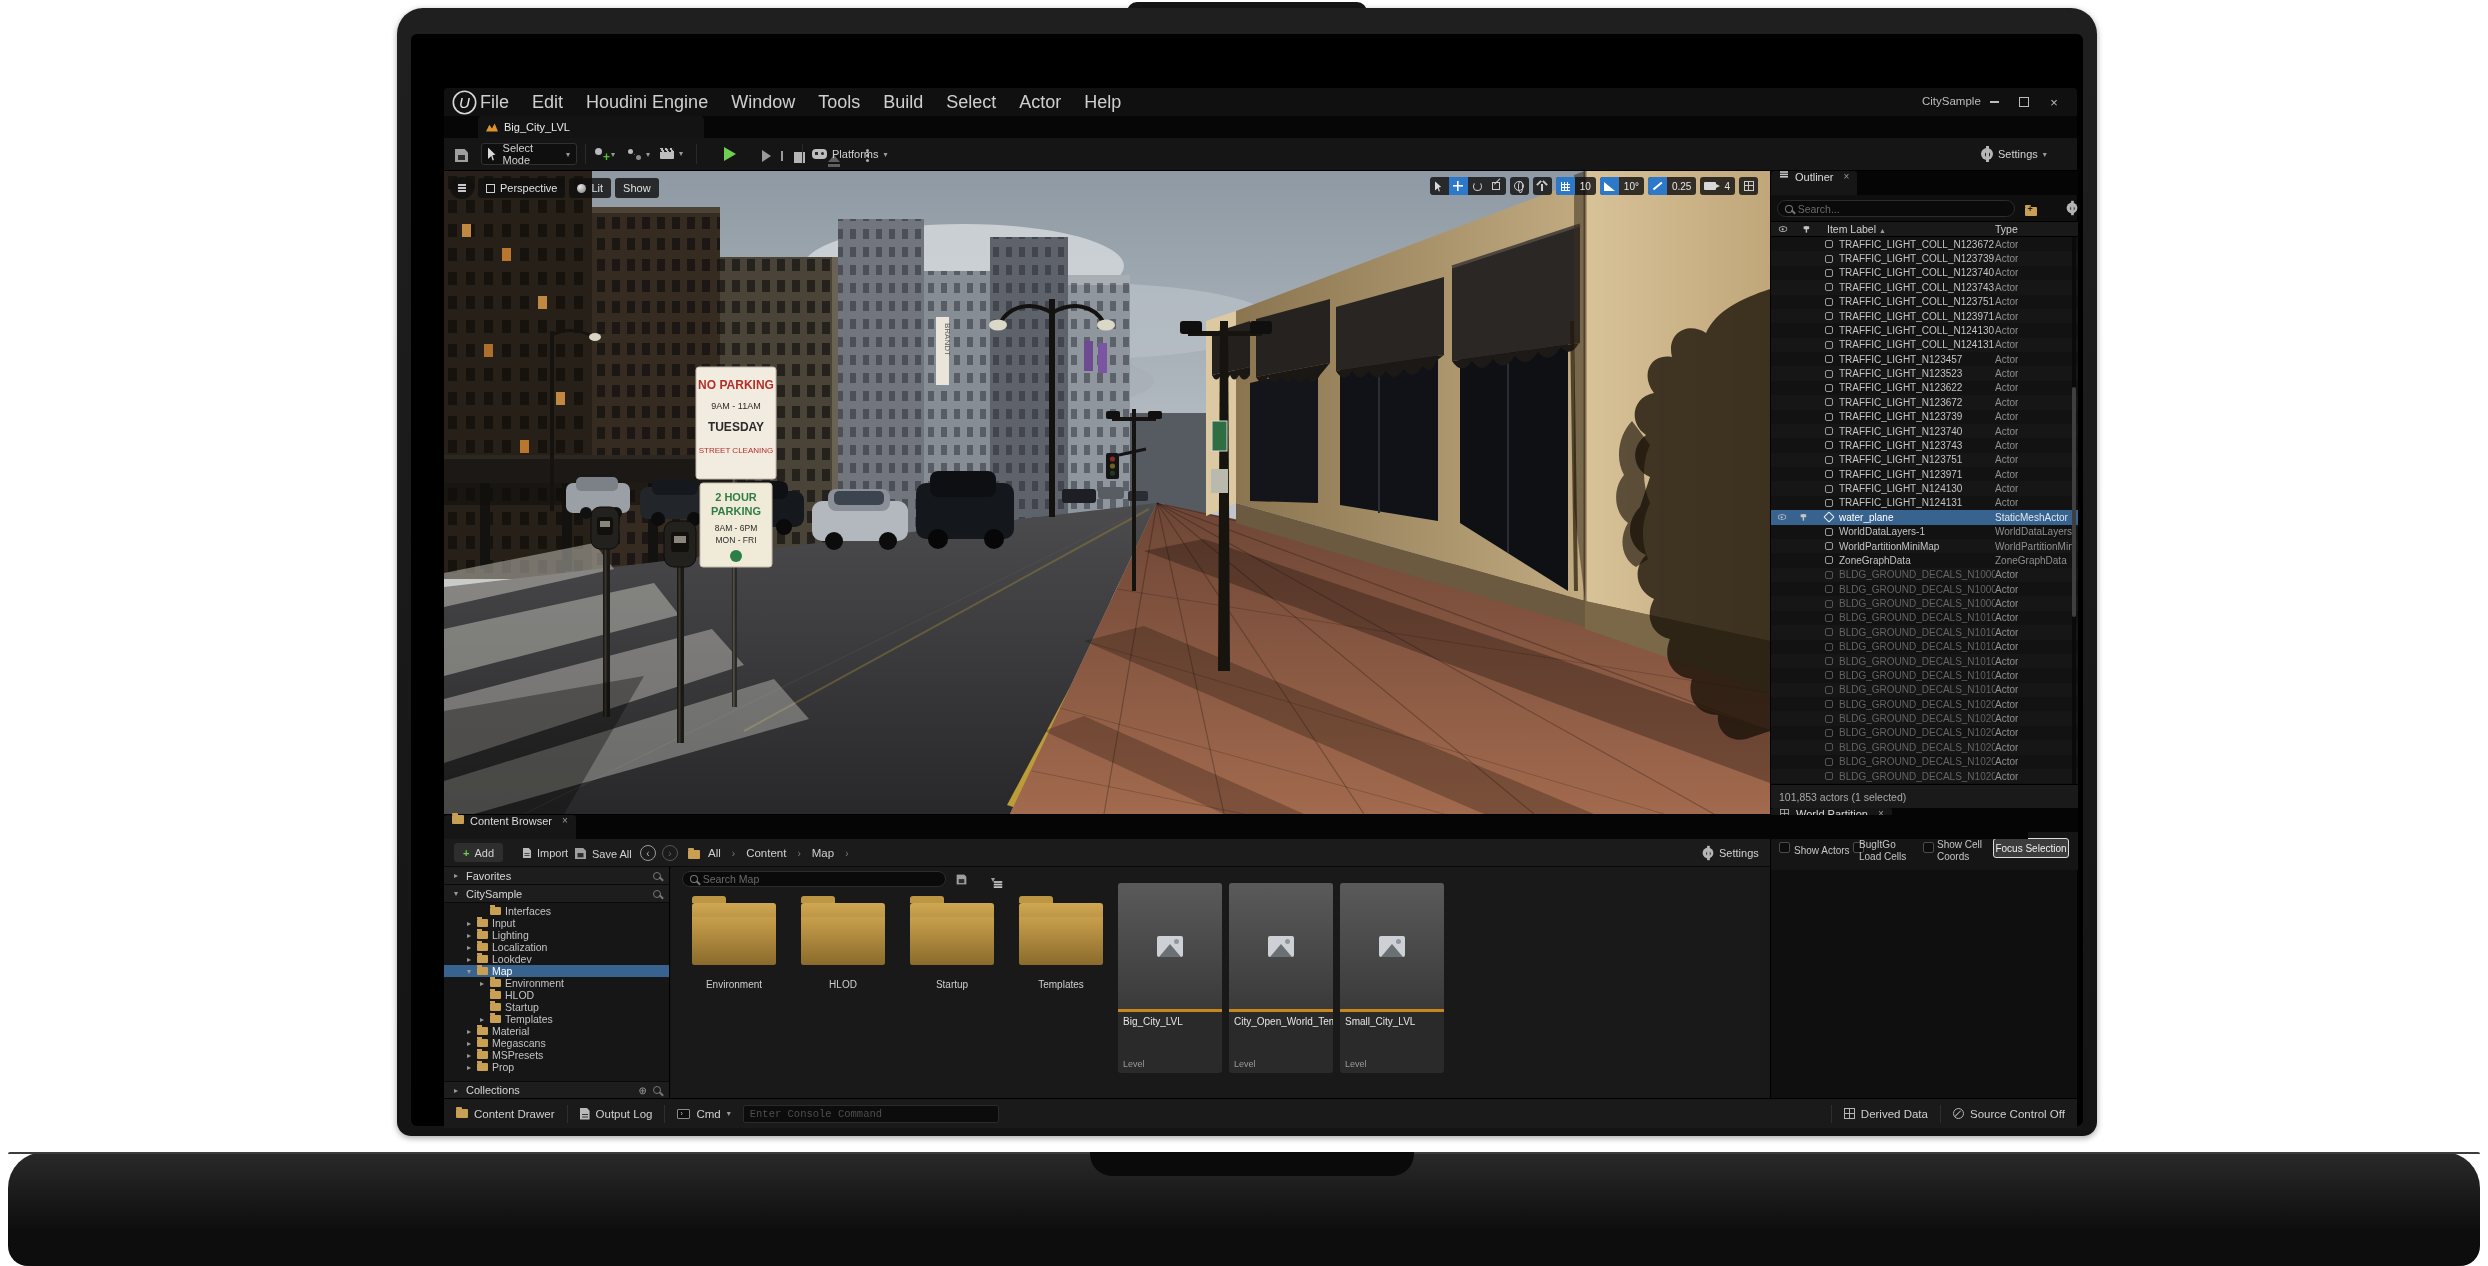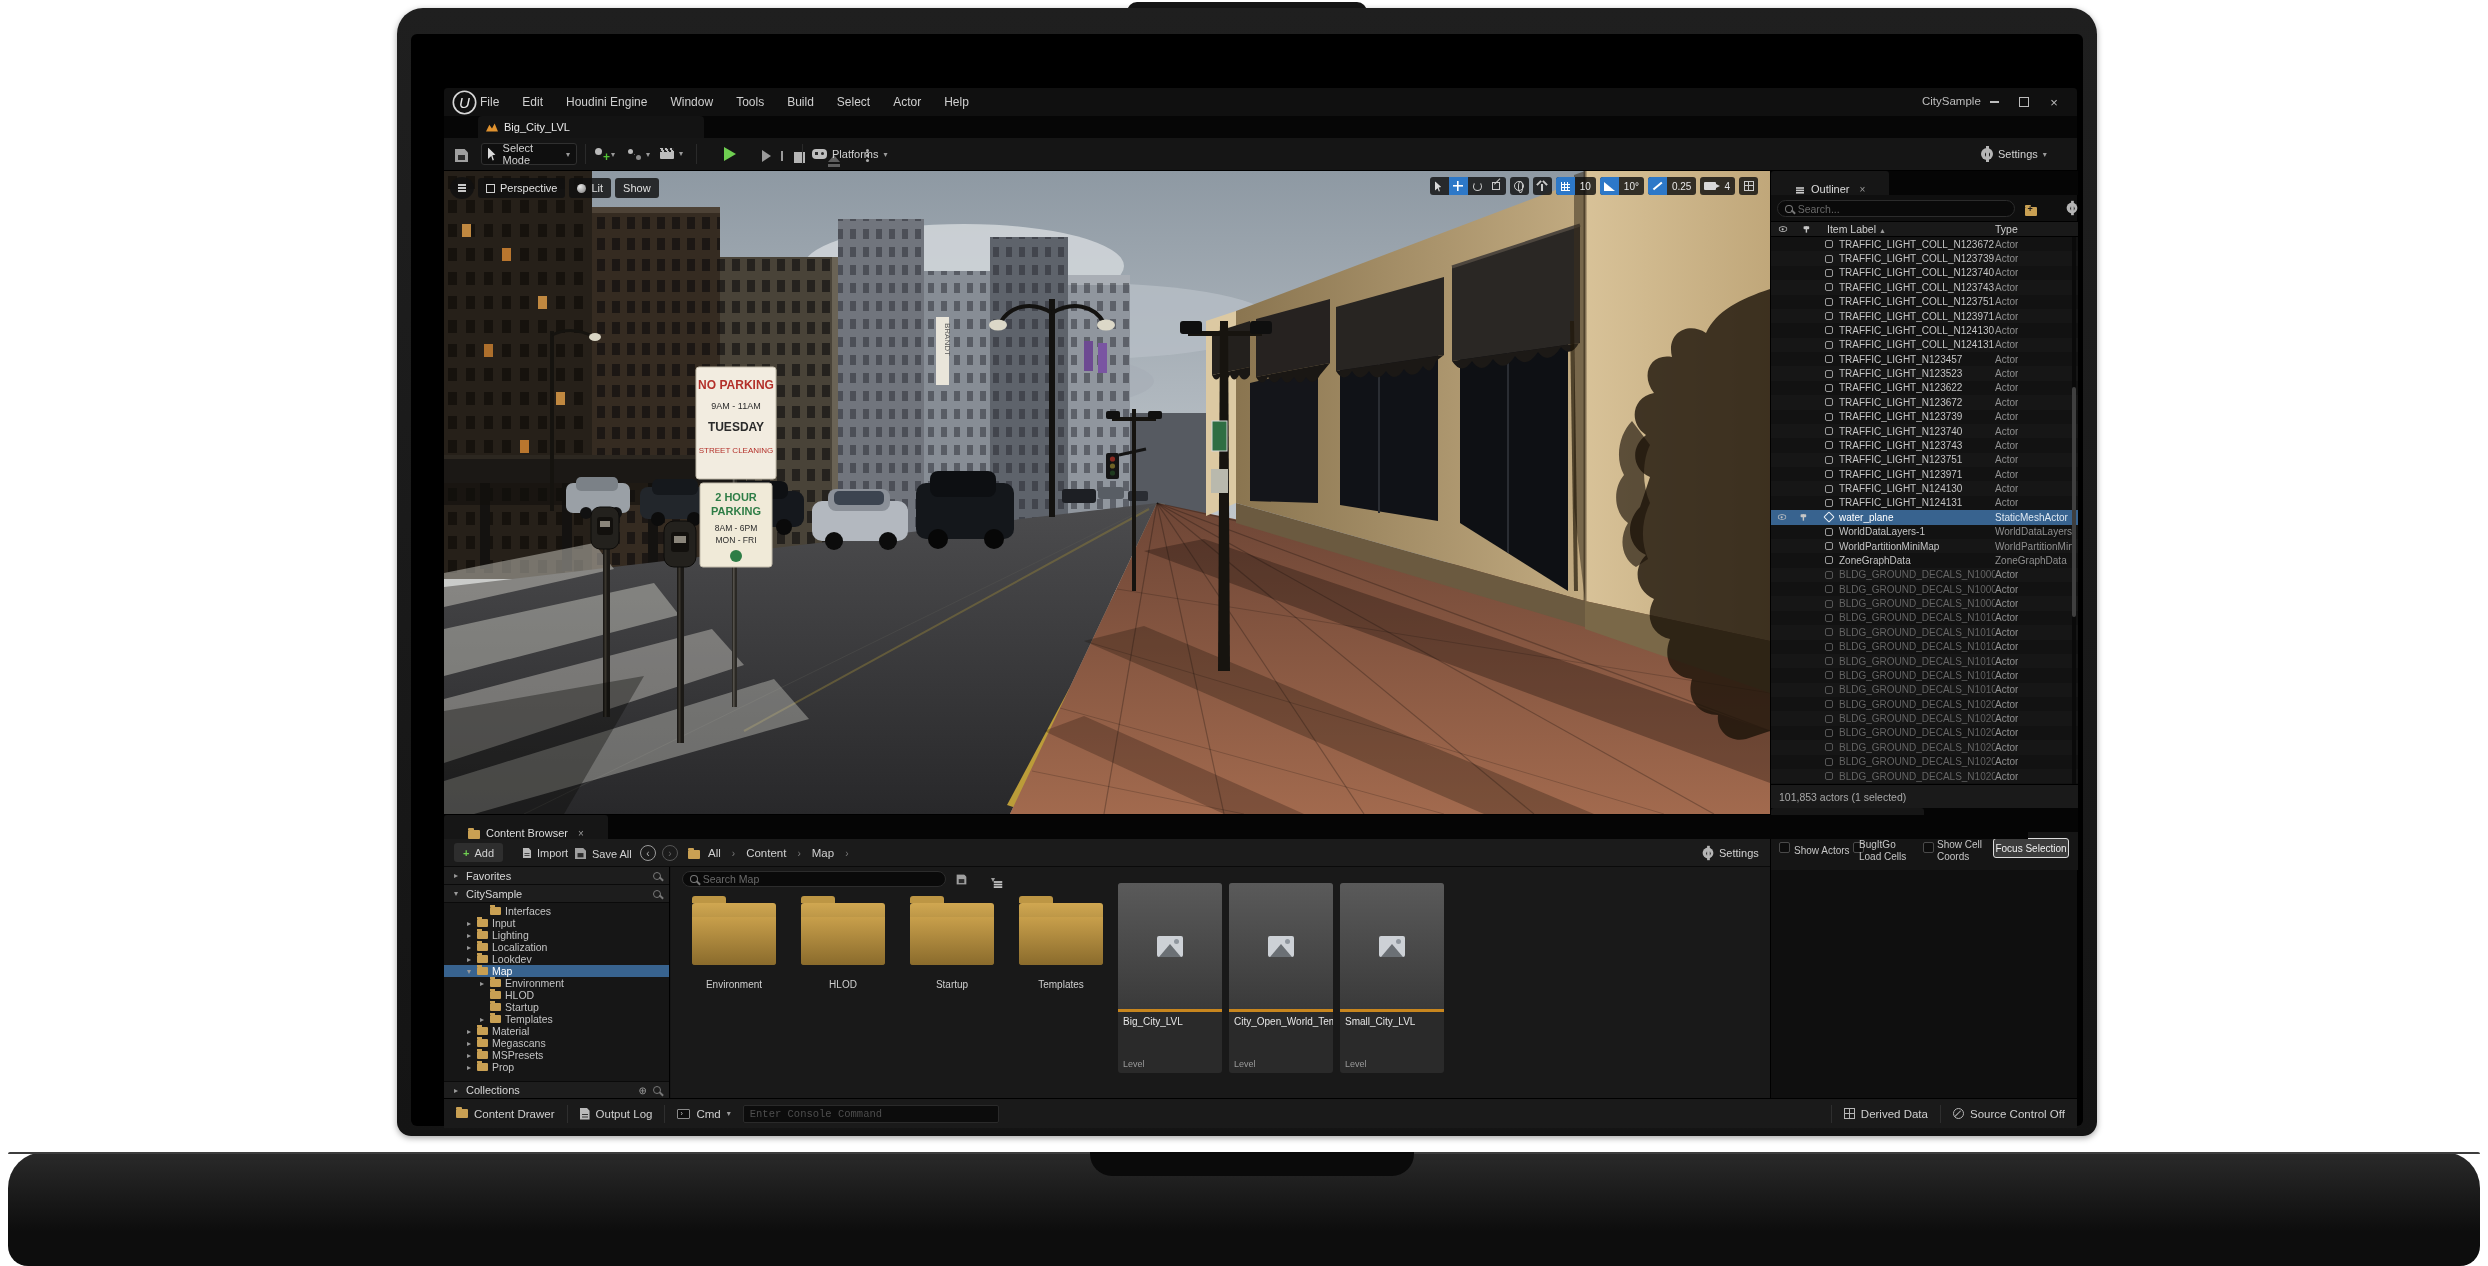--- a/index.html
+++ b/index.html
@@ -12,21 +12,21 @@
 .screen{left:14px;top:26px;width:1672px;height:1092px;background:#000;border-radius:6px}
 .deck{left:8px;top:1152px;width:2472px;height:114px;background:linear-gradient(180deg,#2a2a2a,#0d0d0d 70%);border-radius:36px 36px 20px 20px}
 .deck::before{content:"";position:absolute;left:0;right:0;top:0;height:2px;background:#3d3d3d;border-radius:36px 36px 0 0}
 .decknotch{left:1082px;top:0;width:324px;height:24px;background:#0a0a0a;border-radius:0 0 22px 22px}
 .cam{left:110px;top:12px;width:12px;height:12px;border-radius:50%;background:#0a0e12;border:2px solid #1d2228}
 .camled{left:96px;top:16px;width:5px;height:5px;border-radius:50%;background:#6e1414}
 
 .editor{left:33px;top:54px;width:1633px;height:1040px;background:#0b0b0b;color:#c8c8c8;font-size:12px;border-radius:4px 4px 0 0}
 .titlebar{left:0;top:0;width:1633px;height:28px;background:#101010;border-radius:4px 4px 0 0;display:flex;align-items:center}
 .menu{position:absolute;left:36px;top:0;height:28px;display:flex;align-items:center;gap:23px}
-.menu-item{color:#cfcfcf;font-size:12px;cursor:default}
+.menu-item{color:#cfcfcf;font-size:18px;cursor:default}
 .proj{position:absolute;left:1478px;top:7px;color:#bdbdbd;font-size:11.5px}
 .wb{position:absolute;top:6px;width:20px;height:16px;display:flex;align-items:center;justify-content:center;color:#bdbdbd}
 .wb-min::after{content:"";width:9px;height:2px;background:#bdbdbd}
 .wb-max::after{content:"";width:8px;height:8px;border:1.3px solid #bdbdbd}
 .tabrow{left:0;top:28px;width:1633px;height:22px;background:#060606}
 .leveltab{position:absolute;left:34px;top:0;width:226px;height:22px;background:#131313;border-radius:4px 4px 0 0;display:flex;align-items:center;gap:6px;padding:0 8px}
 .i-lvl{width:12px;height:9px;background:#e0922f;clip-path:polygon(0 100%,28% 25%,50% 68%,72% 10%,100% 100%)}
 .toolbar{left:0;top:50px;width:1633px;height:33px;background:#151515;border-bottom:1px solid #000;}
 .tbtn{position:absolute;display:flex;align-items:center;gap:5px;color:#d2d2d2;font-size:11px}
 .selmode{left:37px;top:5px;width:96px;height:22px;background:#0f0f0f;border:1px solid #303030;border-radius:3px;padding:0 6px}
@@ -94,21 +94,21 @@
 .i-gizmo::after{content:"";position:absolute;left:3px;top:-4px;width:2px;height:6px;background:#ccc;transform:rotate(-45deg)}
 .i-gridw{width:9px;height:9px;background:repeating-linear-gradient(0deg,#fff 0 1px,transparent 1px 3px),repeating-linear-gradient(90deg,#fff 0 1px,transparent 1px 3px)}
 .i-anglew{width:0;height:0;border-bottom:9px solid #fff;border-right:11px solid transparent}
 .i-diagw{width:11px;height:1.6px;background:#fff;transform:rotate(-40deg)}
 .i-camw{width:12px;height:8px;background:#d8d8d8;border-radius:1px}
 .i-camw::after{content:"";position:absolute;right:-4px;top:1.5px;border-left:4px solid #d8d8d8;border-top:2.5px solid transparent;border-bottom:2.5px solid transparent}
 .i-quad{width:10px;height:10px;border:1.1px solid #ccc;background:linear-gradient(#ccc,#ccc) 50% 0/1.1px 100% no-repeat,linear-gradient(#ccc,#ccc) 0 50%/100% 1.1px no-repeat}
 
 .rpanel{left:1326px;top:83px;width:307px;height:927px;background:#0f0f0f;border-left:1px solid #000}
 .ptabrow{background:#050505;height:24px}
-.ptab{position:absolute;left:0;top:0;height:24px;background:#161616;display:flex;align-items:flex-end;gap:6px;padding:0 24px;color:#dcdcdc;font-size:11px;border-radius:3px 3px 0 0}
+.ptab{position:absolute;left:0;top:0;height:24px;background:#161616;display:flex;align-items:flex-start;gap:6px;padding:0 8px;color:#dcdcdc;font-size:11px;border-radius:3px 3px 0 0}
 .px{color:#9a9a9a;font-size:10px;margin-left:4px}
 .srchbox{background:#0a0a0a;border:1px solid #2c2c2c;border-radius:9px;display:flex;align-items:center;gap:5px;padding:0 7px}
 .srchbox input{background:transparent;border:none;outline:none;color:#bdbdbd;font-size:10.5px;width:100%;font-family:"Liberation Sans",sans-serif}
 .srchbox input::placeholder{color:#6a6a6a}
 .ohdr{left:0;top:50px;width:307px;height:16px;background:#191919;border-top:1px solid #000;border-bottom:1px solid #000;display:flex;align-items:center;font-size:10.5px;color:#cfcfcf}
 .orows{left:0;top:66px;width:307px;height:547px;overflow:hidden;background:#121212}
 .orow{height:14.38px;display:flex;align-items:center;font-size:10px;color:#c4c4c4}
 .orow.alt{background:#161616}
 .orow.sel{background:#38638f;color:#fff}
 .orow.dim{color:#646464}

